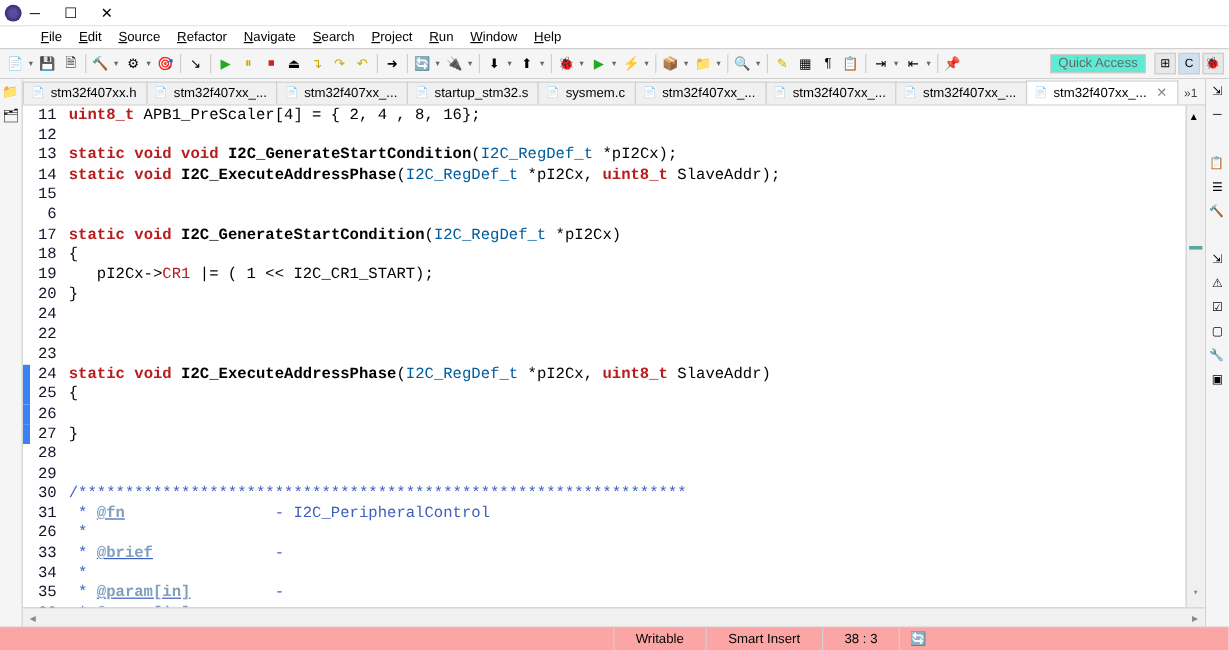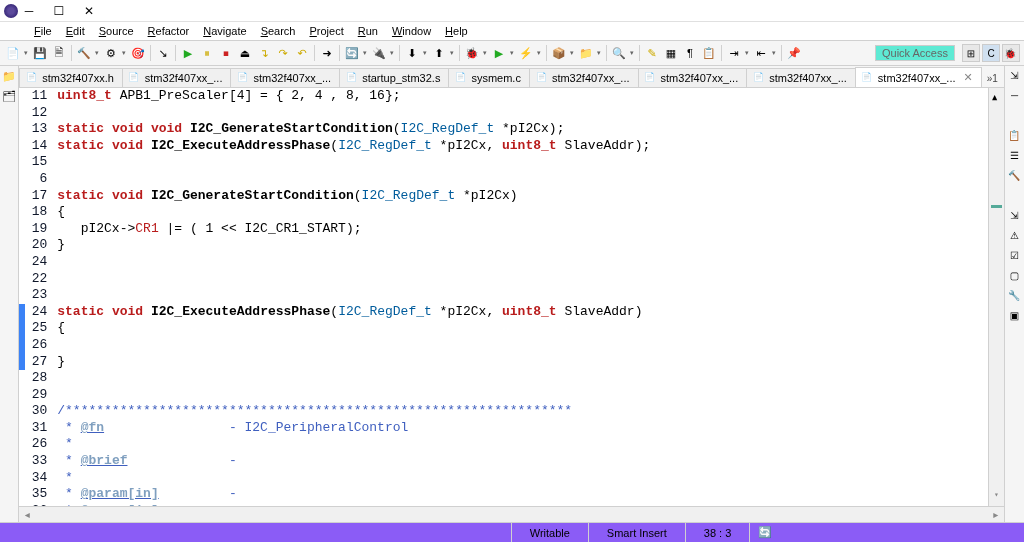--- a/index.html
+++ b/index.html
@@ -43,21 +43,21 @@
     .field { color:#b91c1c; }
     .doc { color:#3f5fbf; }
     .tag { color:#7f9fbf; font-weight:bold; }
     .u { text-decoration:underline; text-decoration-color:#3f5fbf; }
     .v-scroll { width:16px; background:#f0f0f0; border-left:1px solid #d0d0d0; position:relative; }
     .v-thumb { position:absolute; top:2px; left:2px; right:2px; height:8px; }
     .h-scroll { height:16px; background:#f0f0f0; border-top:1px solid #d0d0d0; display:flex; align-items:center; }
     .h-arrow { width:16px; text-align:center; color:#888; font-size:10px; cursor:pointer; }
     .right-bar { width:22px; background:#f5f5f5; display:flex; flex-direction:column; align-items:center; padding-top:4px; gap:6px; }
     .right-ic { width:14px; height:14px; cursor:pointer; font-size:10px; text-align:center; }
-    .status { height:20px; background:#8b5cf6; border-top:1px solid #d0d0d0; display:flex; align-items:center; font-size:11px; padding:0 4px; }
+    .status { height:20px; background:#fca5a5; border-top:1px solid #d0d0d0; display:flex; align-items:center; font-size:11px; padding:0 4px; }
     .status-cell { border-left:1px solid #d0d0d0; padding:0 18px; height:100%; display:flex; align-items:center; }
     .status-spacer { flex:1; }
   </style>
 </head>
 <body>
 
 <div class="title-bar">
   <div class="title-icon"></div>
   <div class="win-btns">
     <div class="win-btn">─</div>

